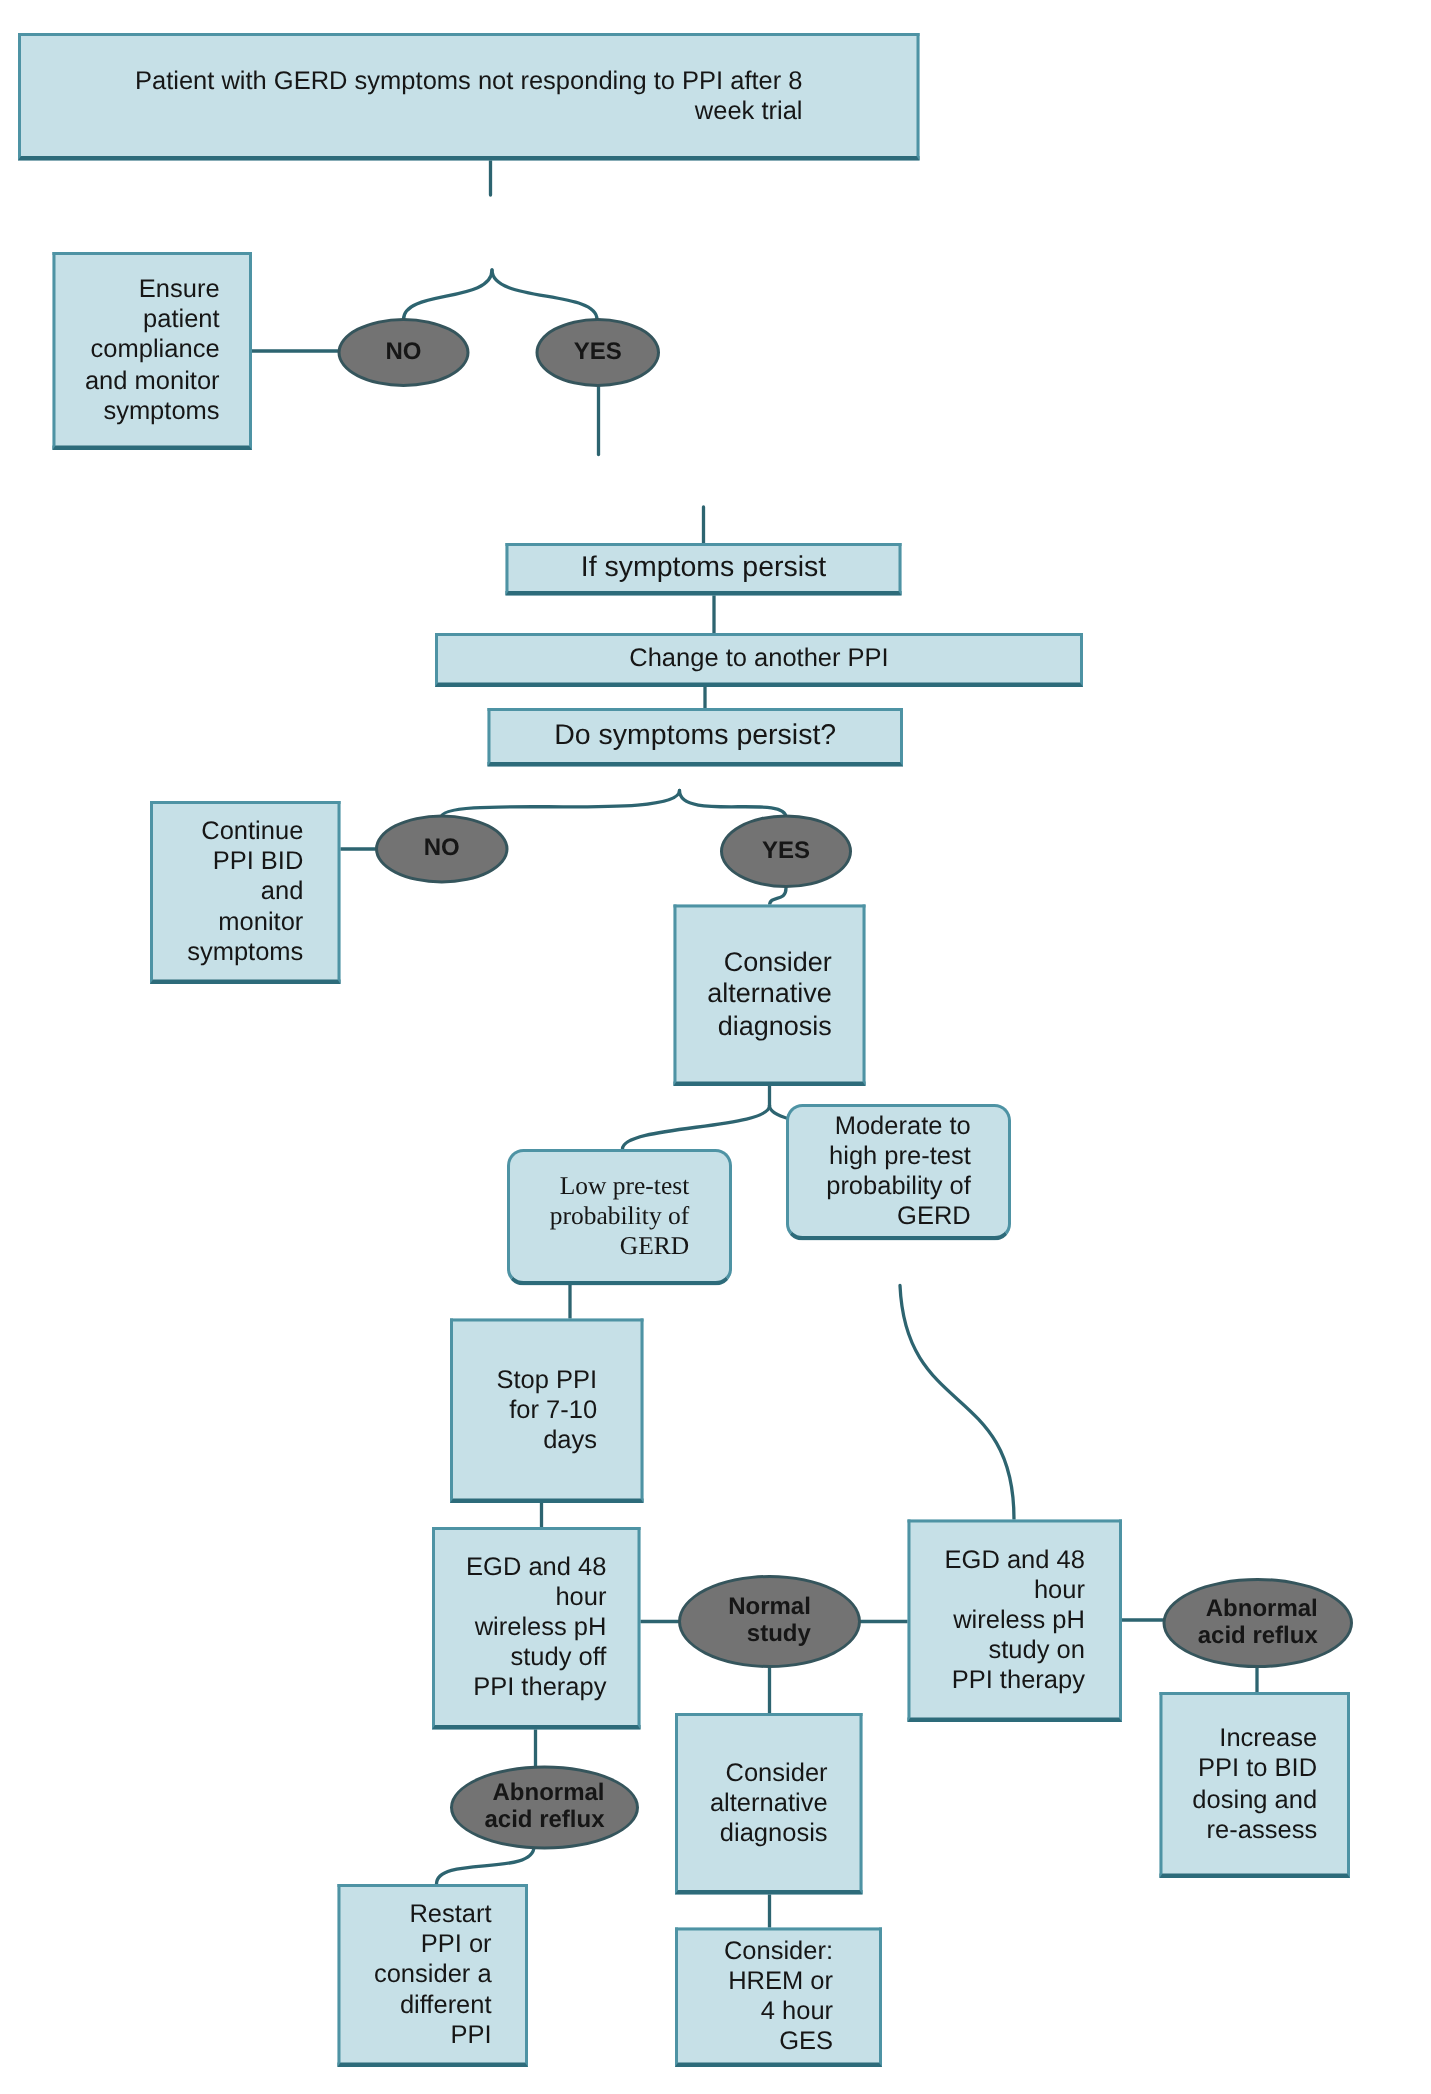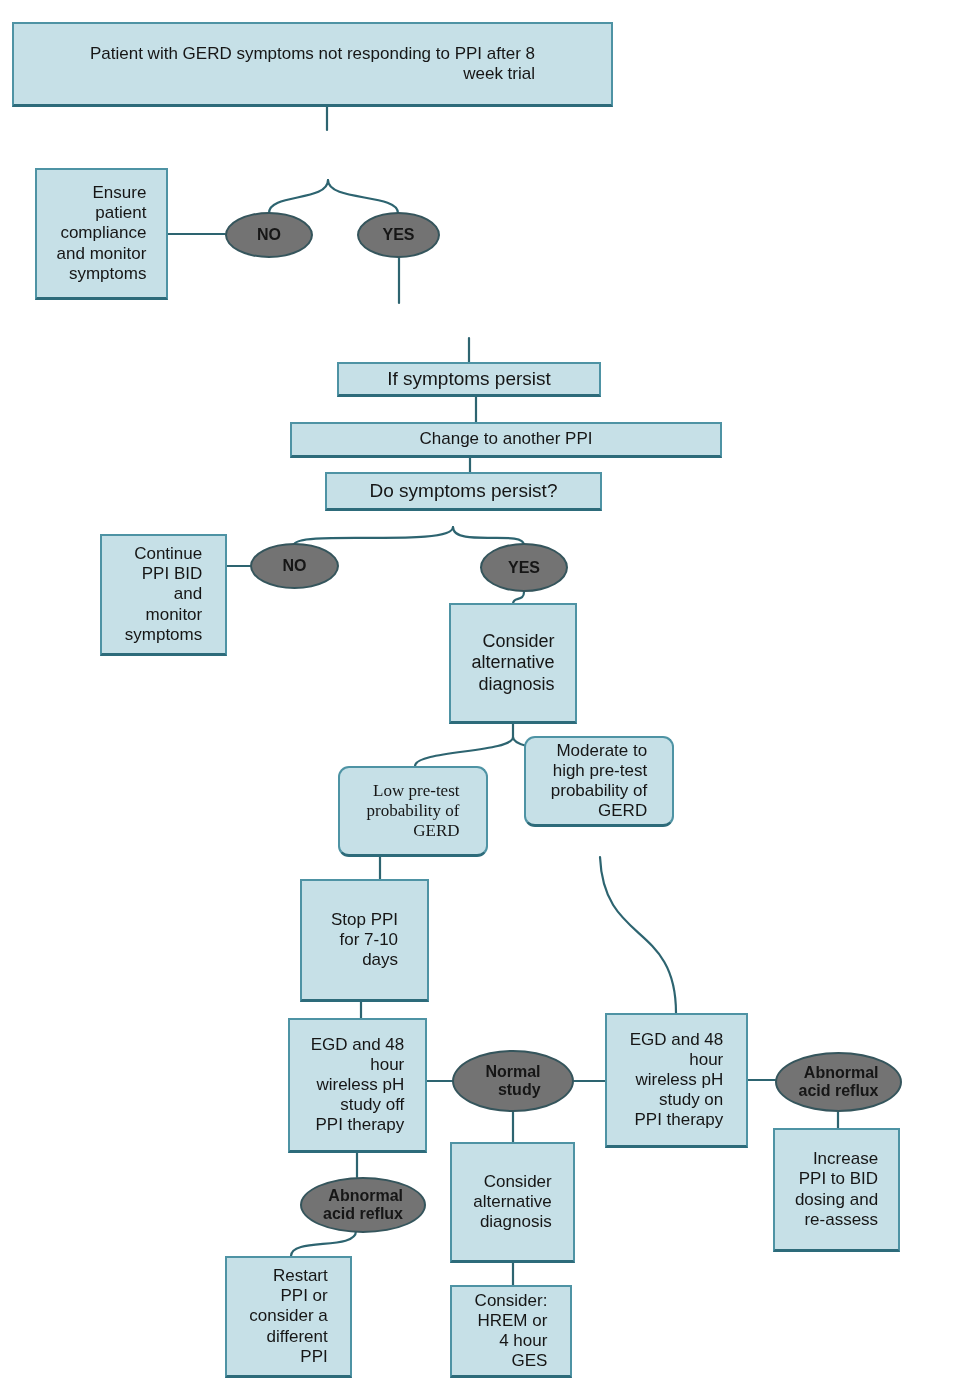--- a/index.html
+++ b/index.html
@@ -53,21 +53,21 @@
   #n-modpre     {left:524px; top:736px;  width:150px; height:91px;}
   #n-stopppi    {left:300px; top:879px;  width:129px; height:123px;}
   #n-egdoff     {left:288px; top:1018px; width:139px; height:135px;}
   #n-normal     {left:452px; top:1050px; width:122px; height:62px;}
   #n-egdon      {left:605px; top:1013px; width:143px; height:135px;}
   #n-abn1       {left:300px; top:1177px; width:126px; height:56px;}
   #n-altdx2     {left:450px; top:1142px; width:125px; height:121px;}
   #n-abn2       {left:775px; top:1052px; width:127px; height:60px;}
   #n-increase   {left:773px; top:1128px; width:127px; height:124px;}
   #n-restart    {left:225px; top:1256px; width:127px; height:122px;}
-  #n-hrem       {left:450px; top:1285px; width:122px; height:93px;}
+  #n-hrem       {left:450px; top:1285px; width:138px; height:93px;}
 </style>
 </head>
 <body>
 
 <div class="canvas">
 
   <svg class="lines" viewBox="0 0 954 1396" fill="none" stroke="#2d6470" stroke-width="2.2" stroke-linecap="round">
     <path d="M327,107 L327,130"></path>
     <path d="M328,180 C328,202 269,193 269,213"></path>
     <path d="M328,180 C328,202 398,193 398,213"></path>

